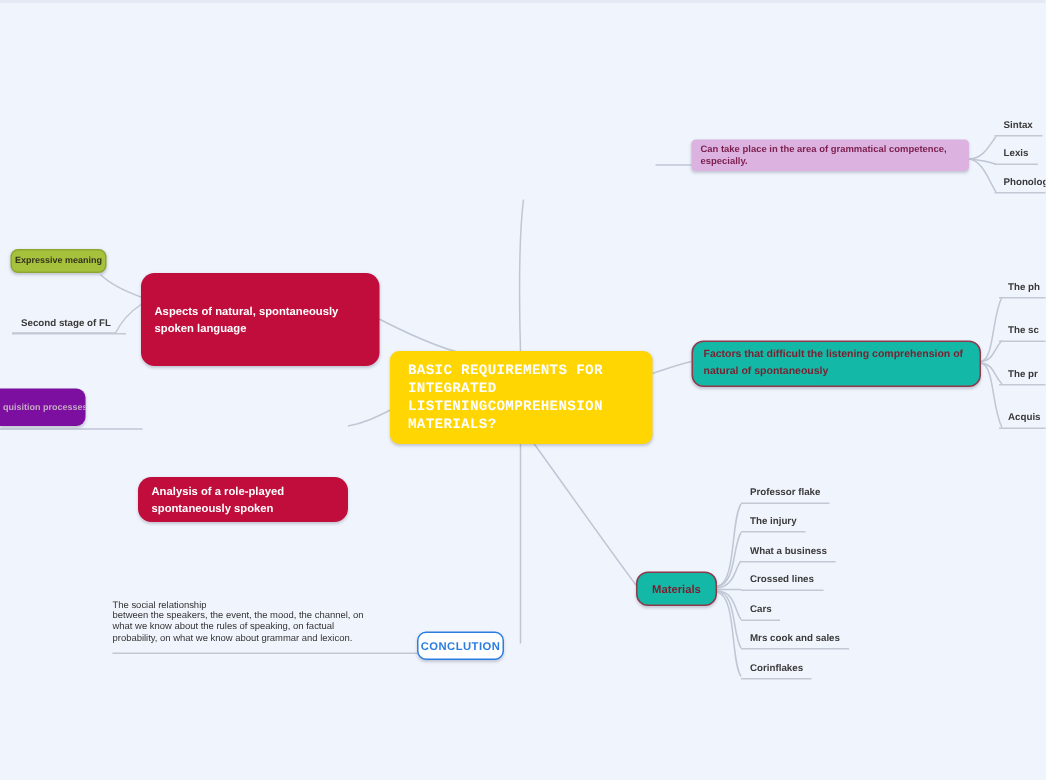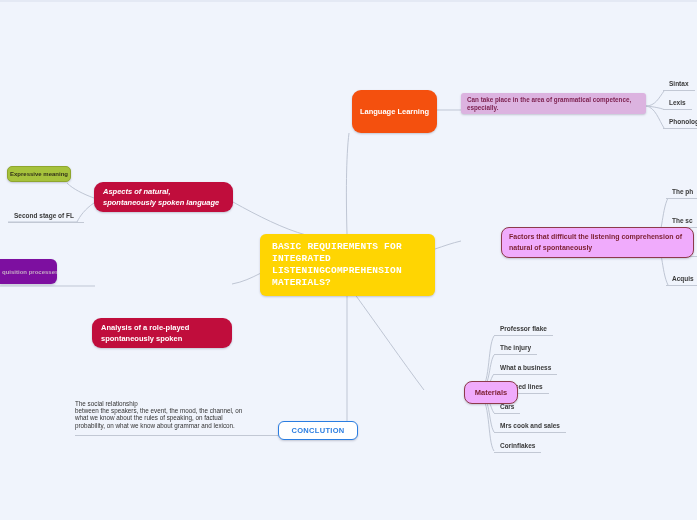--- a/index.html
+++ b/index.html
@@ -19,39 +19,39 @@
   .lang-node{left:352px;top:88px;width:85px;height:43px;background:#f4500e;
     border-radius:9px;color:#fff;font-weight:bold;font-size:7.5px;
     display:flex;align-items:center;justify-content:center;white-space:nowrap;}
 
   .note-box{left:461px;top:91px;width:185px;background:#dcb3e0;border-radius:3px;
     padding:3px 6px;color:#7c1f4e;font-size:6.3px;line-height:7.5px;font-weight:600;}
   .note-box div{white-space:nowrap;}
 
   .crimson-node{background:#c00d3c;border-radius:9px;color:#fff;font-weight:bold;
     font-size:7.5px;line-height:11px;}
-  .aspects-node{left:94px;top:180px;width:139px;padding:4px 9px;font-style:italic;}
+  .aspects-node{left:94px;top:180px;width:159px;padding:20px 9px;}
   .analysis-node{left:92px;top:268px;width:140px;padding:4px 9px;margin-top:48px;}
 
   .olive-node{left:7px;top:164px;width:64px;height:16px;background:#a6c23c;
     border:1px solid #8fa62e;border-radius:5px;color:#33331a;font-weight:bold;
     font-size:6px;display:flex;align-items:center;justify-content:center;
     white-space:nowrap;overflow:hidden;}
 
   .purple-node{left:0;top:257px;width:57px;height:25px;background:#7d0fa0;
     border-radius:0 6px 6px 0;color:#c4a8c4;font-weight:bold;font-size:6px;
     display:flex;align-items:center;padding-left:2px;white-space:nowrap;overflow:hidden;}
 
-  .pink-box{background:#f0abfc;border:1.5px solid #8d3a4b;border-radius:8px;
-    color:#7b1f30;font-weight:bold;margin-left:40px;}
+  .pink-box{background:#14b8a6;border:1.5px solid #8d3a4b;border-radius:8px;
+    color:#7b1f30;font-weight:bold;}
   .factors-node{left:461px;top:225px;width:193px;padding:4px 7px;font-size:7px;line-height:10.5px;}
   .materials-node{left:424px;top:379px;width:54px;height:23px;font-size:7.5px;
     display:flex;align-items:center;justify-content:center;}
 
-  .conclusion-node{left:278px;top:419px;width:80px;height:19px;background:#ffffff;
+  .conclusion-node{left:278px;top:419px;width:58px;height:19px;background:#ffffff;
     border:1.5px solid #2a7de1;border-radius:6px;color:#2a7de1;font-weight:bold;
     font-size:7.5px;display:flex;align-items:center;justify-content:center;letter-spacing:.3px;}
 
   .leaf{position:absolute;z-index:1;font-size:6.5px;line-height:7px;color:#3a3a3a;
     font-weight:bold;white-space:nowrap;padding:2px 6px 3px;border-bottom:1px solid #c2c8d4;}
   .leaf.wide{width:60px;}
 
   .paragraph-node{left:75px;top:398px;width:203px;padding-bottom:6px;
     border-bottom:1px solid #c2c8d4;color:#333;font-size:6.3px;line-height:7.2px;z-index:1;}
   .paragraph-node div{white-space:nowrap;}
@@ -97,21 +97,20 @@
       <path d="M478,390 C490,389 490,376 494,372"></path>
       <path d="M478,391 L494,391"></path>
       <path d="M478,392 C490,392 490,406 494,411"></path>
       <path d="M478,392 C491,393 488,420 494,430"></path>
       <path d="M478,393 C491,394 487,439 494,449"></path>
     </g>
   </svg>
 
   <div class="node root-node shadow">BASIC REQUIREMENTS FOR INTEGRATED LISTENINGCOMPREHENSION MATERIALS?</div>
 
-  <div class="node lang-node shadow">Language Learning</div>
 
   <div class="node note-box shadow">
     <div>Can take place in the area of grammatical competence,</div>
     <div>especially.</div>
   </div>
 
   <div class="leaf" style="left:663px;top:76px;">Sintax</div>
   <div class="leaf" style="left:663px;top:95px;">Lexis</div>
   <div class="leaf wide" style="left:663px;top:114px;">Phonolog</div>
 

